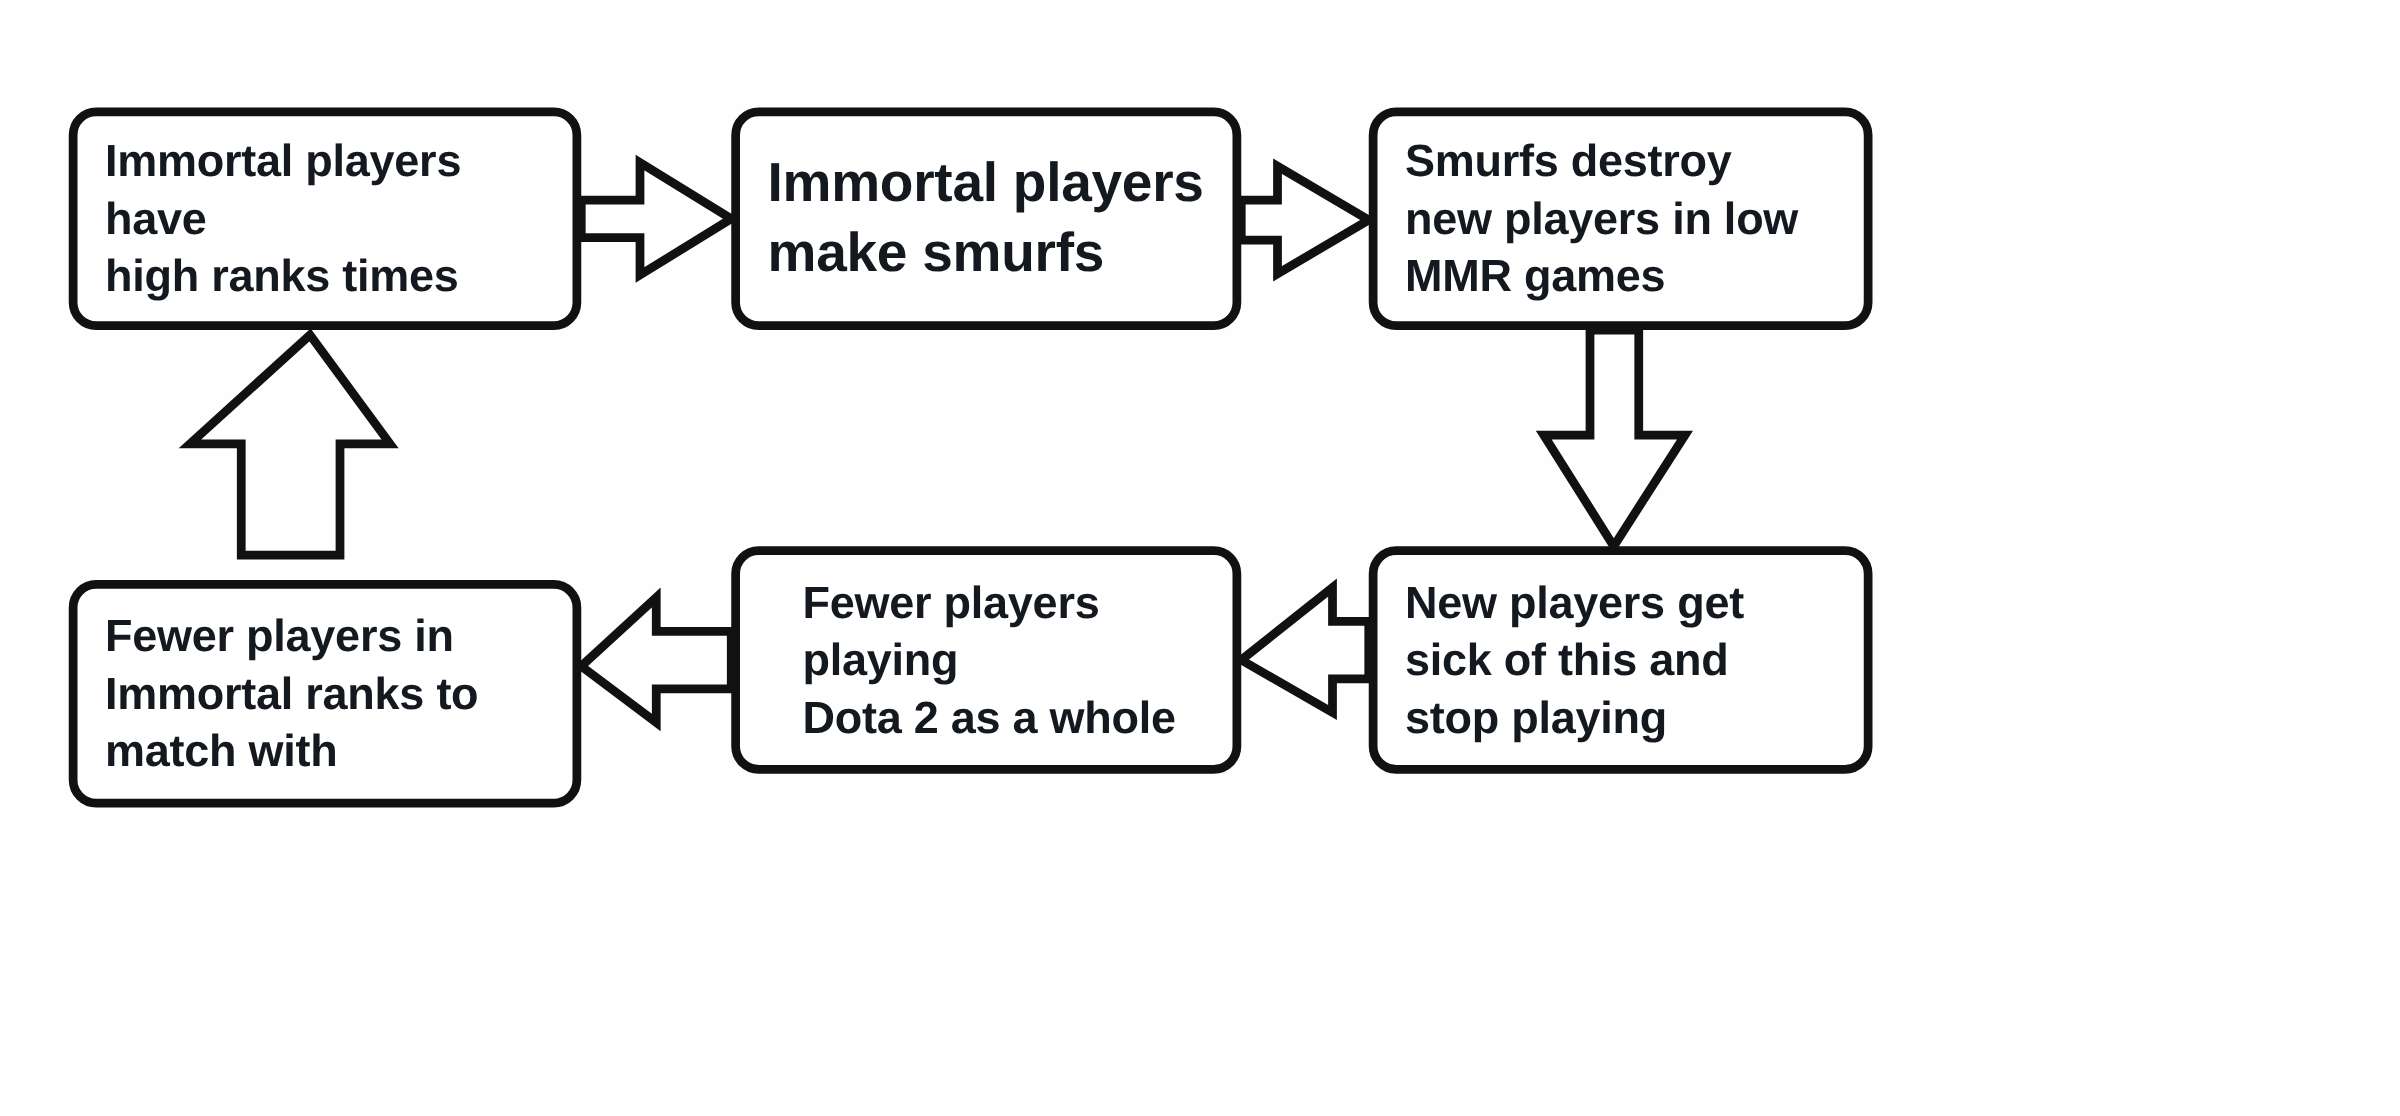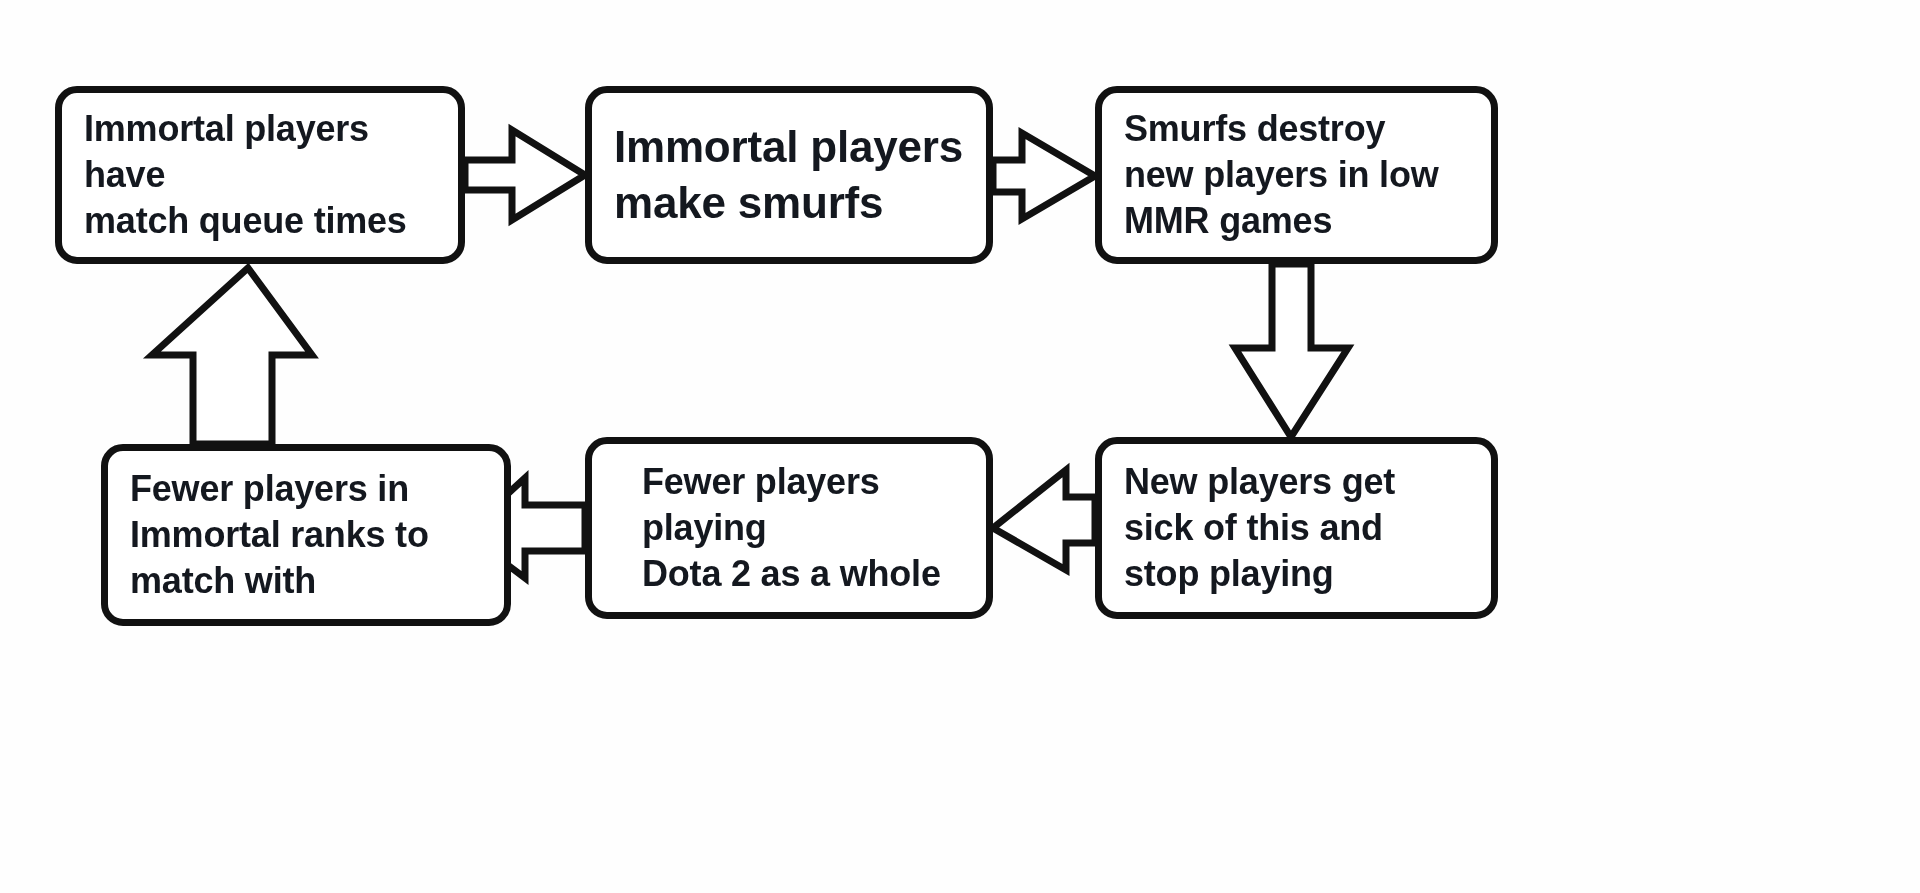--- a/index.html
+++ b/index.html
@@ -33,21 +33,21 @@
     color: #14181f;
     padding: 0 0 0 22px;
     letter-spacing: -0.2px;
     white-space: pre-line;
   }
   #n1 { left: 55px;   top: 86px;  width: 410px; height: 178px; }
   #n2 { left: 585px;  top: 86px;  width: 408px; height: 178px; }
   #n3 { left: 1095px; top: 86px;  width: 403px; height: 178px; }
   #n4 { left: 1095px; top: 437px; width: 403px; height: 182px; }
   #n5 { left: 585px;  top: 437px; width: 408px; height: 182px; }
-  #n6 { left: 55px;   top: 444px; width: 410px; height: 182px; margin-left: 46px; }
+  #n6 { left: 55px;   top: 464px; width: 410px; height: 182px; }
 
   #n1 .node-label { font-size: 36px; }
   #n2 .node-label { font-size: 44px; }
   #n3 .node-label { font-size: 36px; }
   #n4 .node-label { font-size: 36px; }
   #n5 .node-label { font-size: 36px; margin-left: 28px; }
   #n6 .node-label { font-size: 36px; }
 
   .connector {
     position: absolute;
@@ -81,21 +81,21 @@
 
     <polygon class="blockarrow" points="1095,497 1066,497 1066,470 993,528 1066,570 1066,543 1095,543"></polygon>
 
     <polygon class="blockarrow" points="585,505 525,505 525,478 465,533 525,578 525,551 585,551"></polygon>
 
     <polygon class="blockarrow" points="193,444 193,355 152,355 248,268 312,355 272,355 272,444"></polygon>
   </svg>
 
   <div class="node" id="n1">
     <div class="node-label">Immortal players have
-match queue times</div>
+high ranks times</div>
   </div>
 
   <div class="node" id="n2">
     <div class="node-label">Immortal players
 make smurfs</div>
   </div>
 
   <div class="node" id="n3">
     <div class="node-label">Smurfs destroy
 new players in low

